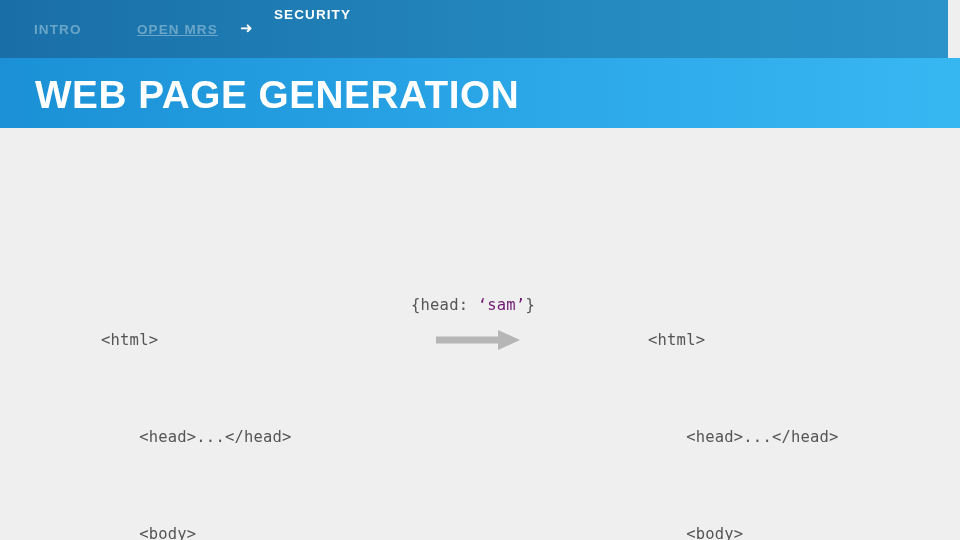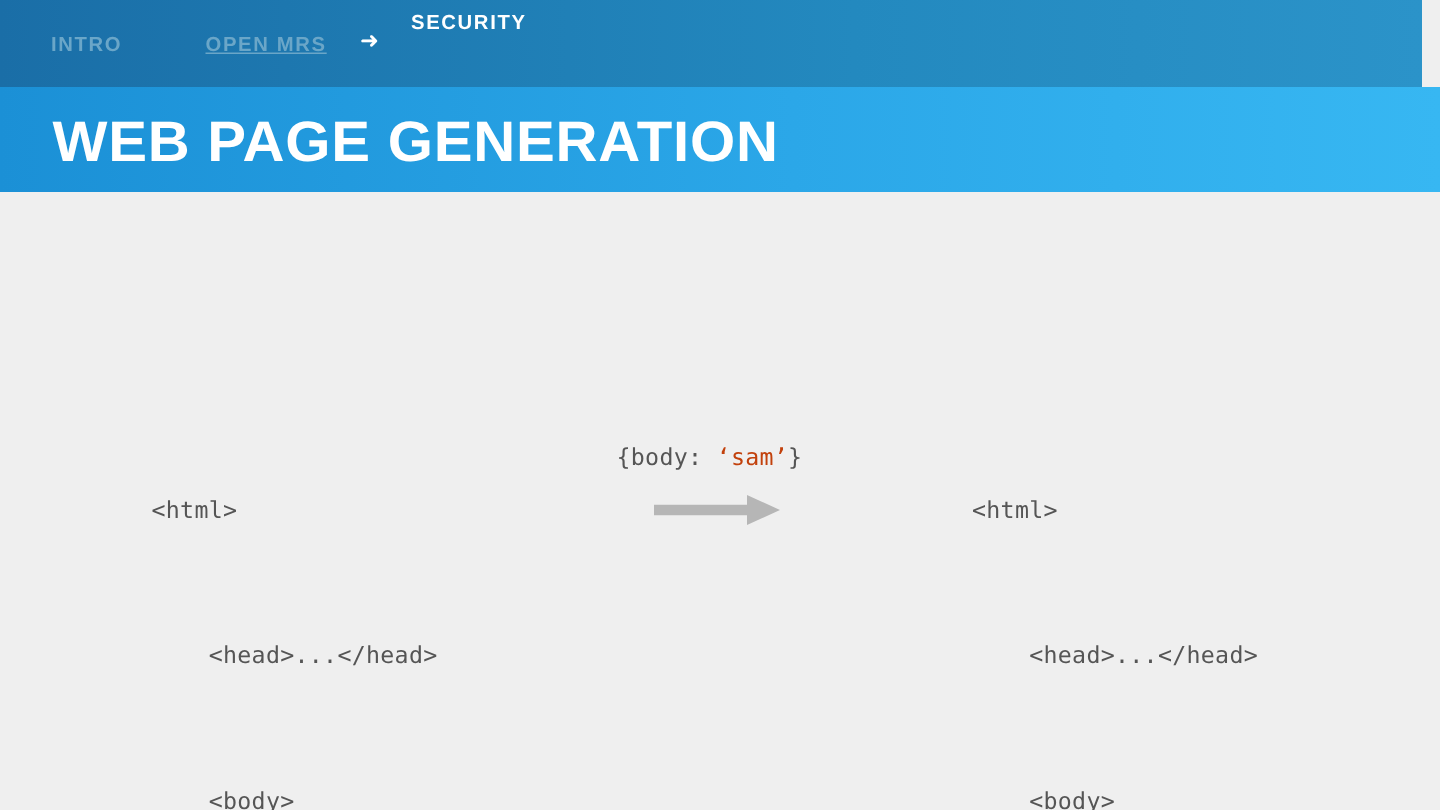--- a/index.html
+++ b/index.html
@@ -81,21 +81,21 @@
     font-family: "DejaVu Sans Mono", "Liberation Mono", monospace;
     font-size: 15.5px;
     line-height: 25.8px;
     color: #555555;
     white-space: pre;
     letter-spacing: 0.2px;
   }
   .code-left  { left: 101px; top: 256px; }
   .code-right { left: 648px; top: 256px; }
   .code-line { white-space: pre; margin-top: 20px; }
-  .tok-red { color: #c2410c; }
+  .tok-red { color: #701a75; }
 
   
   .ctx-data {
     position: absolute;
     left: 411px;
     top: 294px;
     font-family: "DejaVu Sans Mono", "Liberation Mono", monospace;
     font-size: 15.5px;
     line-height: 22px;
     color: #555555;
@@ -127,21 +127,21 @@
 
   <div class="code-block code-left">
     <div class="code-line"><span>&lt;html&gt;</span></div>
     <div class="code-line">    <span>&lt;head&gt;...&lt;/head&gt;</span></div>
     <div class="code-line">    <span>&lt;body&gt;</span></div>
     <div class="code-line">        </div>
     
     
   </div>
 
-  <div class="ctx-data"><span>{body: </span><span class="tok-red">‘sam’</span><span>}</span></div>
+  <div class="ctx-data"><span>{head: </span><span class="tok-red">‘sam’</span><span>}</span></div>
 
   <div class="arrow-wrap">
     <svg width="90" height="24" viewBox="0 0 90 24" xmlns="http://www.w3.org/2000/svg">
       <path d="M0 8.5 H62 V2 L84 12 L62 22 V15.5 H0 Z" fill="#b6b6b6"></path>
     </svg>
   </div>
 
   <div class="code-block code-right">
     <div class="code-line"><span>&lt;html&gt;</span></div>
     <div class="code-line">    <span>&lt;head&gt;...&lt;/head&gt;</span></div>

